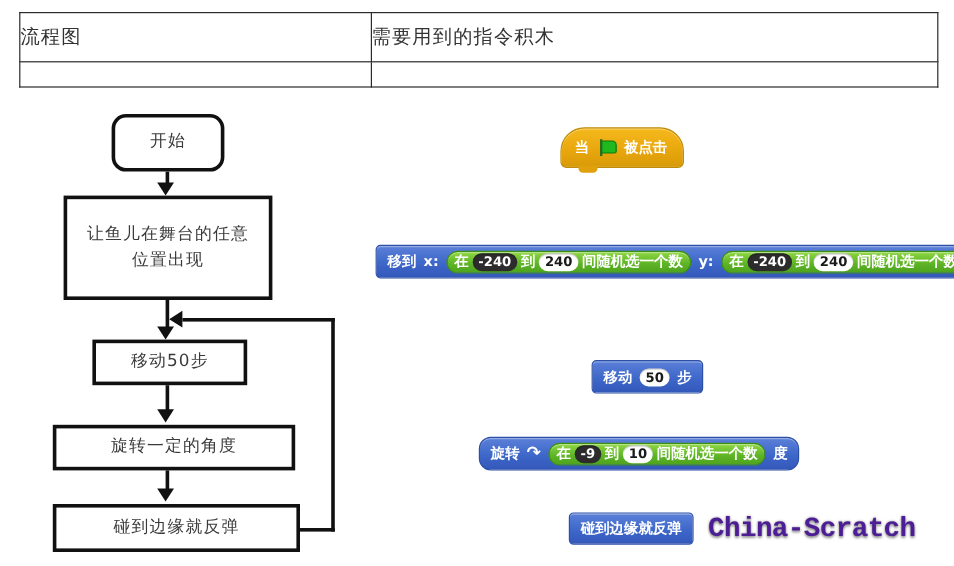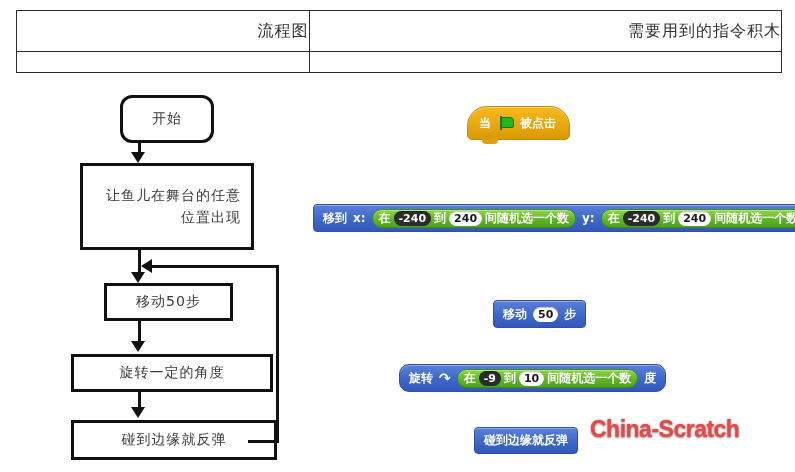--- a/index.html
+++ b/index.html
@@ -5,38 +5,38 @@
   html,body{margin:0;padding:0;background:#ffffff;}
   body{
     width:795px;height:472px;position:relative;overflow:hidden;
     font-family:"Liberation Sans","DejaVu Sans",sans-serif;
     color:#000;
   }
   #page{position:absolute;left:0;top:0;width:795px;height:472px;}
 
   
   .tbl{position:absolute;left:16px;top:10px;width:766px;border-collapse:collapse;}
-  .tbl td{border:1px solid #2b2b2b;padding:0;text-align:right;vertical-align:middle;}
+  .tbl td{border:1px solid #2b2b2b;padding:0;text-align:left;vertical-align:middle;}
   .tbl .c1{width:292px;}
   .tbl .c2{width:472px;}
   .tbl .hrow td{height:40px;}
   .tbl .erow td{height:20px;}
   .hd-text{
     font-family:"Liberation Serif","DejaVu Serif",serif;
     font-size:16px;color:#333;letter-spacing:1px;
   }
 
   
   .fc{position:absolute;left:0;top:0;width:310px;height:472px;}
   .node{
     position:absolute;border:3px solid #111;background:#fff;
     display:flex;align-items:center;justify-content:center;
-    text-align:right;box-sizing:border-box;
+    text-align:center;box-sizing:border-box;
     font-family:"DejaVu Sans","Liberation Sans",sans-serif;
-    font-size:14px;color:#3a3a3a;line-height:1.55;letter-spacing:1px;margin-left:27px;
+    font-size:14px;color:#3a3a3a;line-height:1.55;letter-spacing:1px;
   }
   .node.round{border-radius:12px;border-width:3px;}
   .n-start{left:93px;top:95px;width:94px;height:48px;}
   .n-spawn{left:53px;top:163px;width:174px;height:87px;padding:0 10px;}
   .n-move {left:77px;top:283px;width:129px;height:38px;}
   .n-turn {left:44px;top:354px;width:202px;height:38px;}
   .n-bounce{left:44px;top:420px;width:206px;height:40px;}
 
   .vline{position:absolute;background:#111;width:3px;}
   .hline{position:absolute;background:#111;height:3px;}
@@ -126,23 +126,23 @@
 
   
   .b-hat   {left:467px;top:106px;height:34px;}
   .b-goto  {left:313px;top:204px;height:28px;}
   .b-move  {left:493px;top:300px;height:28px;text-align:right;}
   .b-turn  {left:399px;top:364px;height:28px;border-radius:10px;}
   .b-bounce{left:474px;top:427px;height:27px;}
 
   
   .wm{
-    position:absolute;left:590px;top:416px;
-    font-family:Liberation Sans, sans-serif;
-    font-size:23px;font-weight:bold;color:#ef4444;
+    position:absolute;left:590px;top:428px;
+    font-family:Liberation Mono, monospace;
+    font-size:23px;font-weight:bold;color:#4c1d95;
     letter-spacing:-0.5px;
     text-shadow:0 0 2px rgba(140,140,140,.9),0 1px 2px rgba(120,120,120,.7);
   }
 </style>
 </head>
 <body>
 
 <div id="page">
 
   <table class="tbl">

